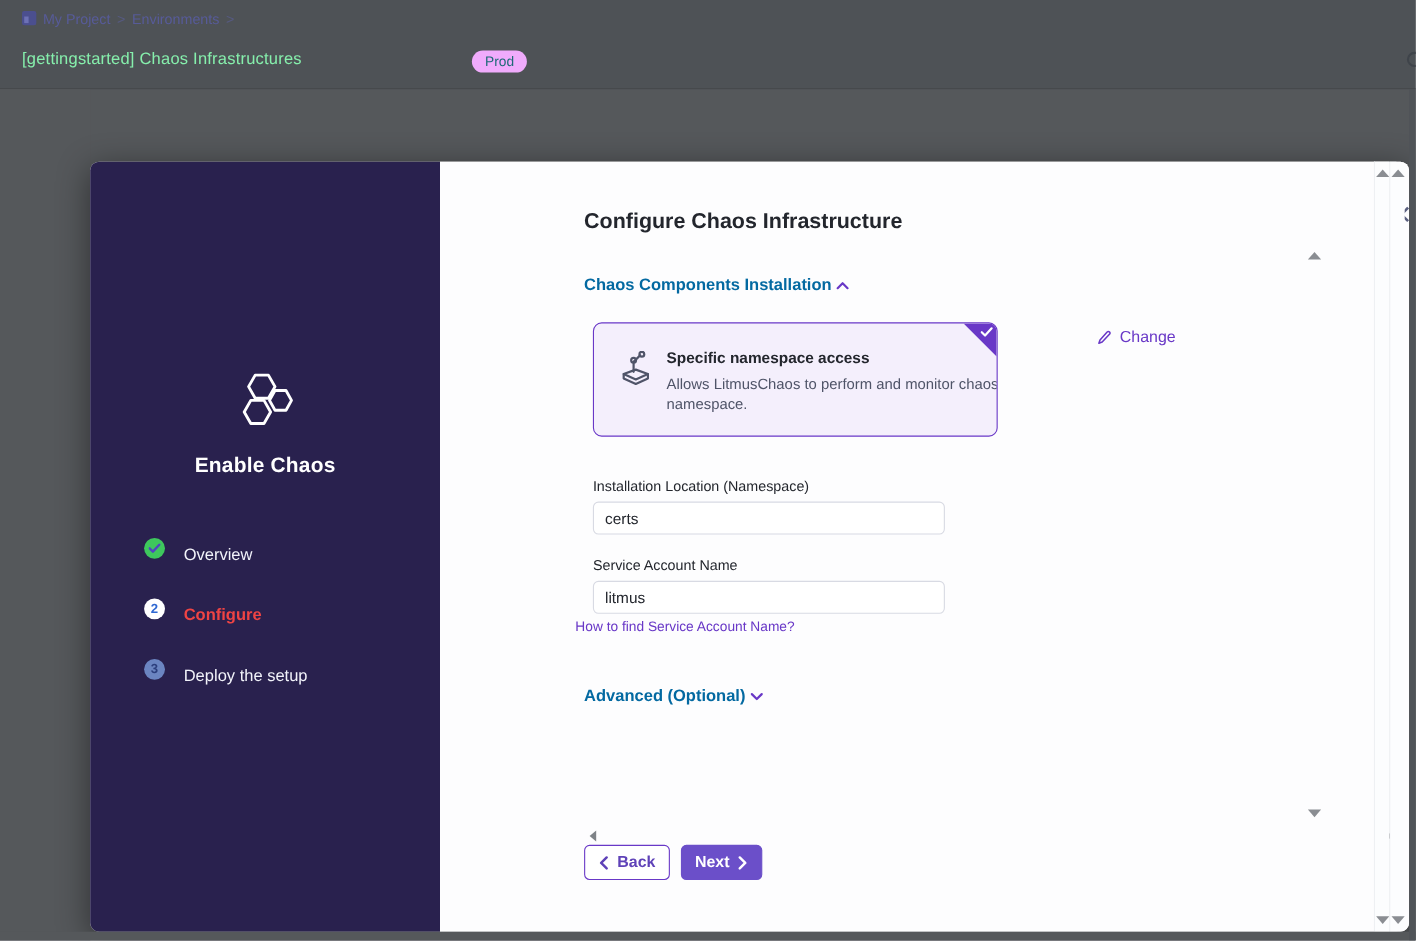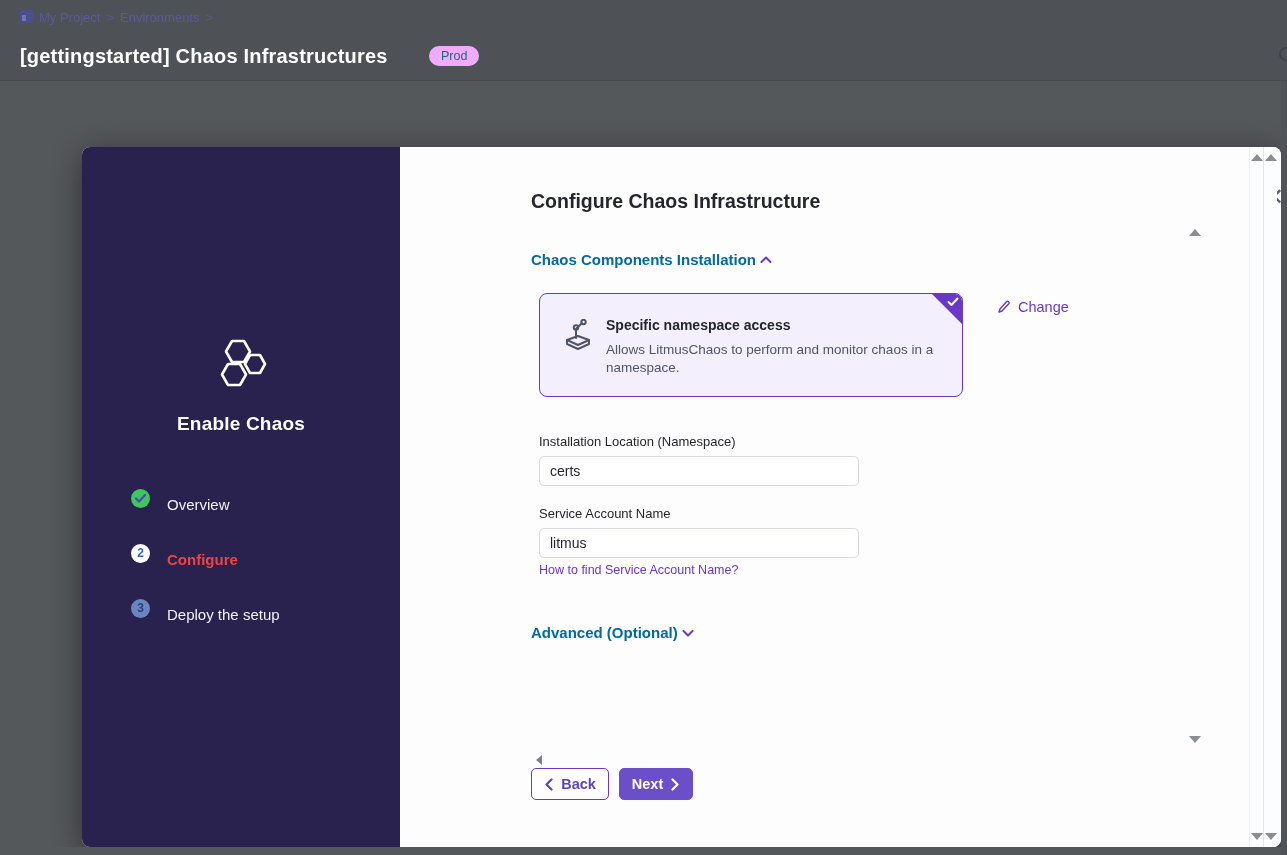--- a/index.html
+++ b/index.html
@@ -7,21 +7,21 @@
   body { font-family:"Liberation Sans","DejaVu Sans",sans-serif; background:#55585b; position:relative; }
 
   
   .backdrop-header { position:absolute; left:0; top:0; width:1287px; height:81px;
     background:#4e5256; border-bottom:1px solid #46494c; z-index:1; }
   .breadcrumb { position:absolute; left:20px; top:10px; display:flex; gap:6px;
     font-size:13px; color:#575b99; }
   .crumb-icon { width:13px; height:13px; background:#4b4f8f; border-radius:2px; display:inline-block; position:relative; }
   .crumb-icon::after{ content:""; position:absolute; left:2px; bottom:2px; width:4px; height:6px; background:#6d71b5; }
   .crumb-sep { color:#565a80; }
-  .backdrop-title { position:absolute; left:20px; top:45px; font-size:20px; font-weight:bold; color:#ffffff; letter-spacing:.2px; }
+  .backdrop-title { position:absolute; left:20px; top:45px; font-size:15px; font-weight:normal; color:#86efac; letter-spacing:.2px; }
   .env-badge { position:absolute; left:429px; top:46px; padding:3px 12px; border-radius:10px;
     background:#f0abfc; color:#1d6a77; font-size:12.5px; font-weight:normal; }
   .backdrop-body { position:absolute; left:0; top:81px; width:1287px; height:774px; background:#55585b; z-index:0; }
   .graph-svg { position:absolute; left:540px; top:70px; z-index:0; }
   .clipped-action { position:absolute; left:1279px; top:47px; width:14px; height:14px; border:2px solid #3f444a;
     border-radius:50%; z-index:1; }
 
   
   .modal { position:absolute; left:82px; top:147px; width:1199px; height:700px; background:#ffffff;
     border-radius:8px; z-index:2; box-shadow:0 6px 30px rgba(0,0,0,.45); }
@@ -48,41 +48,41 @@
   .modal-title { position:absolute; left:131px; top:43px; font-size:19.5px; font-weight:bold; color:#23262d; }
   .close-btn { position:absolute; left:861px; top:38px; width:26px; height:26px; cursor:pointer;
     color:#595f7e; font-size:24px; line-height:24px; text-align:center; }
 
   .section-head { position:absolute; display:flex; align-items:center; gap:2px; cursor:pointer; }
   .section-head .txt { font-size:15px; font-weight:bold; color:#0369a1; }
   .sec-install { left:131px; top:104px; }
   .sec-advanced { left:131px; top:477px; }
 
   
-  .card { position:absolute; left:139px; top:146px; width:424px; height:104px; background:#f4effc;
+  .card { position:absolute; left:139px; top:146px; width:368px; height:104px; background:#f4effc;
     border:1.6px solid #6938C7; border-radius:8px; cursor:pointer; overflow:hidden; }
   .card-corner { position:absolute; right:0; top:0; width:0; height:0;
     border-top:30px solid #6938C7; border-left:30px solid transparent; }
   .card-check { position:absolute; right:3px; top:3px; }
   .card-icon { position:absolute; left:23px; top:25px; }
   .card-title { position:absolute; left:66px; top:23px; font-size:14px; font-weight:bold; color:#23262d; }
   .card-desc { position:absolute; left:66px; top:47px; width:330px; font-size:13.5px; color:#4f5468; line-height:1.35; }
 
   .change-link { position:absolute; left:597px; top:152px; display:flex; align-items:center; gap:7px;
     color:#6938C7; font-size:14.5px; cursor:pointer; }
 
   .field-label { position:absolute; font-size:13px; color:#23262d; }
   .field-input { position:absolute; width:320px; height:30px; border:1px solid #d8dae3; border-radius:5px;
     background:#ffffff; font-size:14px; color:#23262d; padding:0 10px; outline:none;
     font-family:"Liberation Sans","DejaVu Sans",sans-serif; }
   .lbl-ns { left:139px; top:287px; }
   .inp-ns { left:139px; top:309px; }
   .lbl-sa { left:139px; top:359px; }
   .inp-sa { left:139px; top:381px; }
-  .help-link { position:absolute; left:139px; top:416px; font-size:12.5px; color:#6938C7; cursor:pointer; }
+  .help-link { position:absolute; left:123px; top:416px; font-size:12.5px; color:#6938C7; cursor:pointer; }
 
   
   .btn { position:absolute; height:32px; border-radius:5px; display:flex; align-items:center; justify-content:center;
     gap:8px; font-size:14.5px; font-weight:bold; cursor:pointer; }
   .btn-back { left:131px; top:621px; width:78px; background:#ffffff; border:1.2px solid #6938C7; color:#5f42b8;align-items:center; }
   .btn-next { left:219px; top:621px; width:74px; background:#6b4fc9; border:1.2px solid #6b4fc9; color:#ffffff; }
 
   
   .tri { position:absolute; width:0; height:0; cursor:pointer; }
   .tri-up    { border-left:6px solid transparent; border-right:6px solid transparent; border-bottom:7px solid #8a8d92; }

